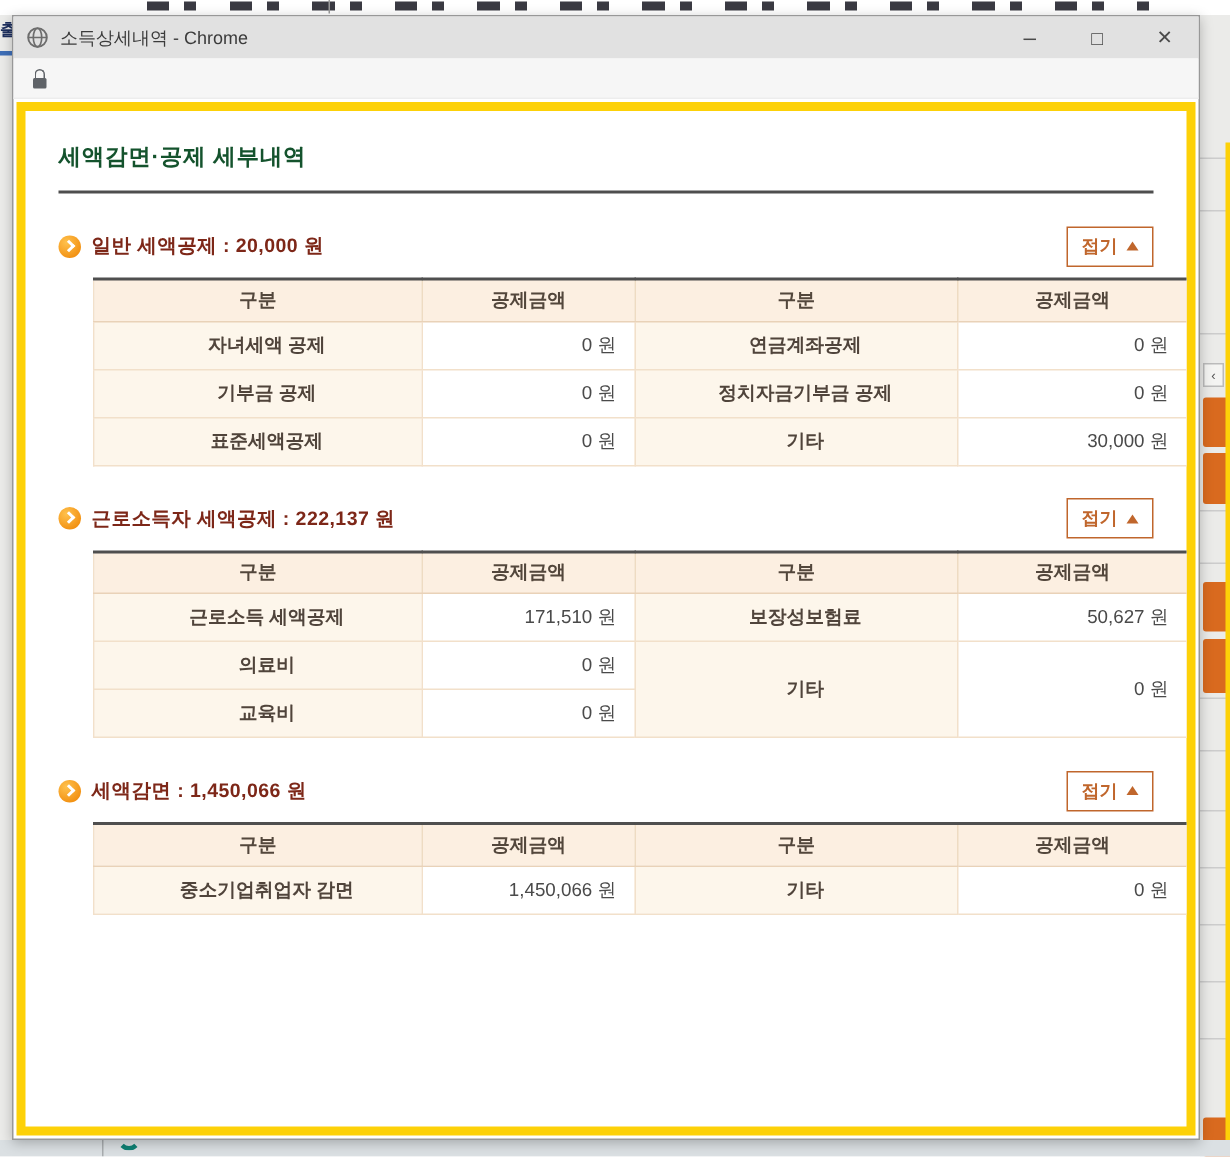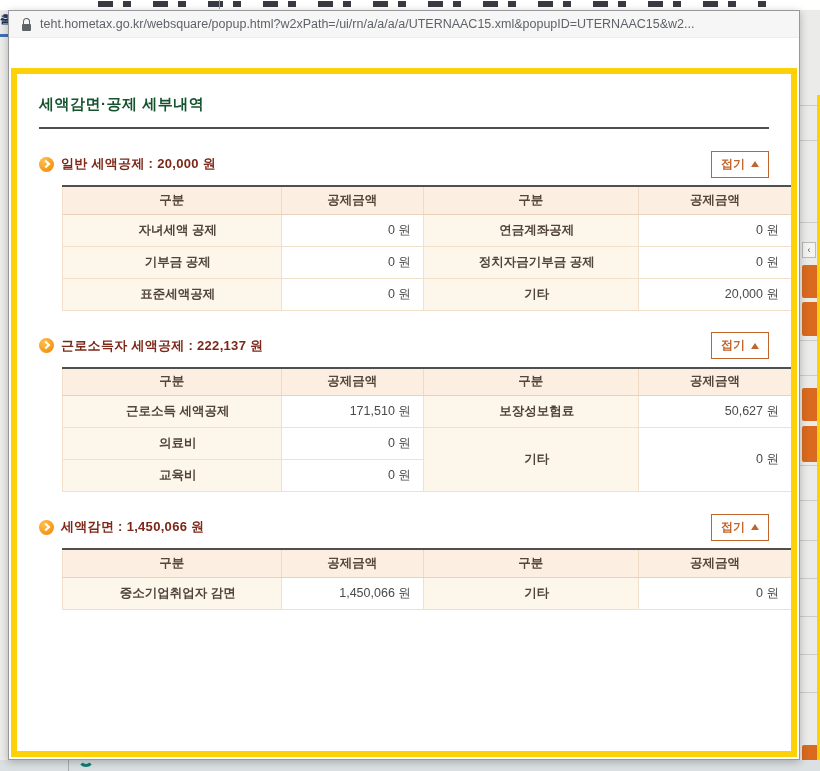--- a/index.html
+++ b/index.html
@@ -109,27 +109,39 @@
     <div class="rs-orange" style="top:735px;height:26px"></div>
     <div class="rs-yellow-edge"></div>
   </div>
   <div class="bottom-strip">
     <div class="bs-vline"></div>
     <div class="bs-arc"></div>
   </div>
 
   <div class="window">
 
+    <div class="titlebar">
+      <svg class="page-icon" viewBox="0 0 16 16">
+        <circle cx="8" cy="8" r="6.2" fill="none" stroke="#6d6d6d" stroke-width="1.3"></circle>
+        <ellipse cx="8" cy="8" rx="2.8" ry="6.2" fill="none" stroke="#6d6d6d" stroke-width="1.1"></ellipse>
+        <line x1="1.8" y1="8" x2="14.2" y2="8" stroke="#6d6d6d" stroke-width="1.1"></line>
+      </svg>
+      <span class="win-title">소득상세내역 - Chrome</span>
+      <div class="win-controls">
+        <span class="win-btn min">–</span>
+        <span class="win-btn">□</span>
+        <span class="win-btn">✕</span>
+      </div>
+    </div>
 
     <div class="urlbar">
       <div class="lock-icon">
         <div class="lock-shackle"></div>
           <div class="lock-body"></div>
       </div>
-      <span class="url-text">teht.hometax.go.kr/websquare/popup.html?w2xPath=/ui/rn/a/a/a/a/UTERNAAC15.xml&amp;popupID=UTERNAAC15&amp;w2...</span>
     </div>
 
     <div class="webpage">
       <div class="content">
         <div class="page-title">세액감면·공제 세부내역</div>
         <div class="title-rule"></div>
 
         <div class="section-head">
           <span class="sec-icon"></span>
           <span class="sec-title">일반 세액공제 : 20,000 원</span>
@@ -163,21 +175,21 @@
             <tr>
               <td class="lbl">기부금 공제</td>
               <td class="val">0 원</td>
               <td class="lbl">정치자금기부금 공제</td>
               <td class="val">0 원</td>
             </tr>
             <tr>
               <td class="lbl">표준세액공제</td>
               <td class="val">0 원</td>
               <td class="lbl">기타</td>
-              <td class="val">20,000 원</td>
+              <td class="val">30,000 원</td>
             </tr>
           </tbody>
         </table>
 
         <div class="section-head">
           <span class="sec-icon"></span>
           <span class="sec-title">근로소득자 세액공제 : 222,137 원</span>
           <button class="collapse-btn">
             <span>접기</span>
             <span class="tri-up"></span>

